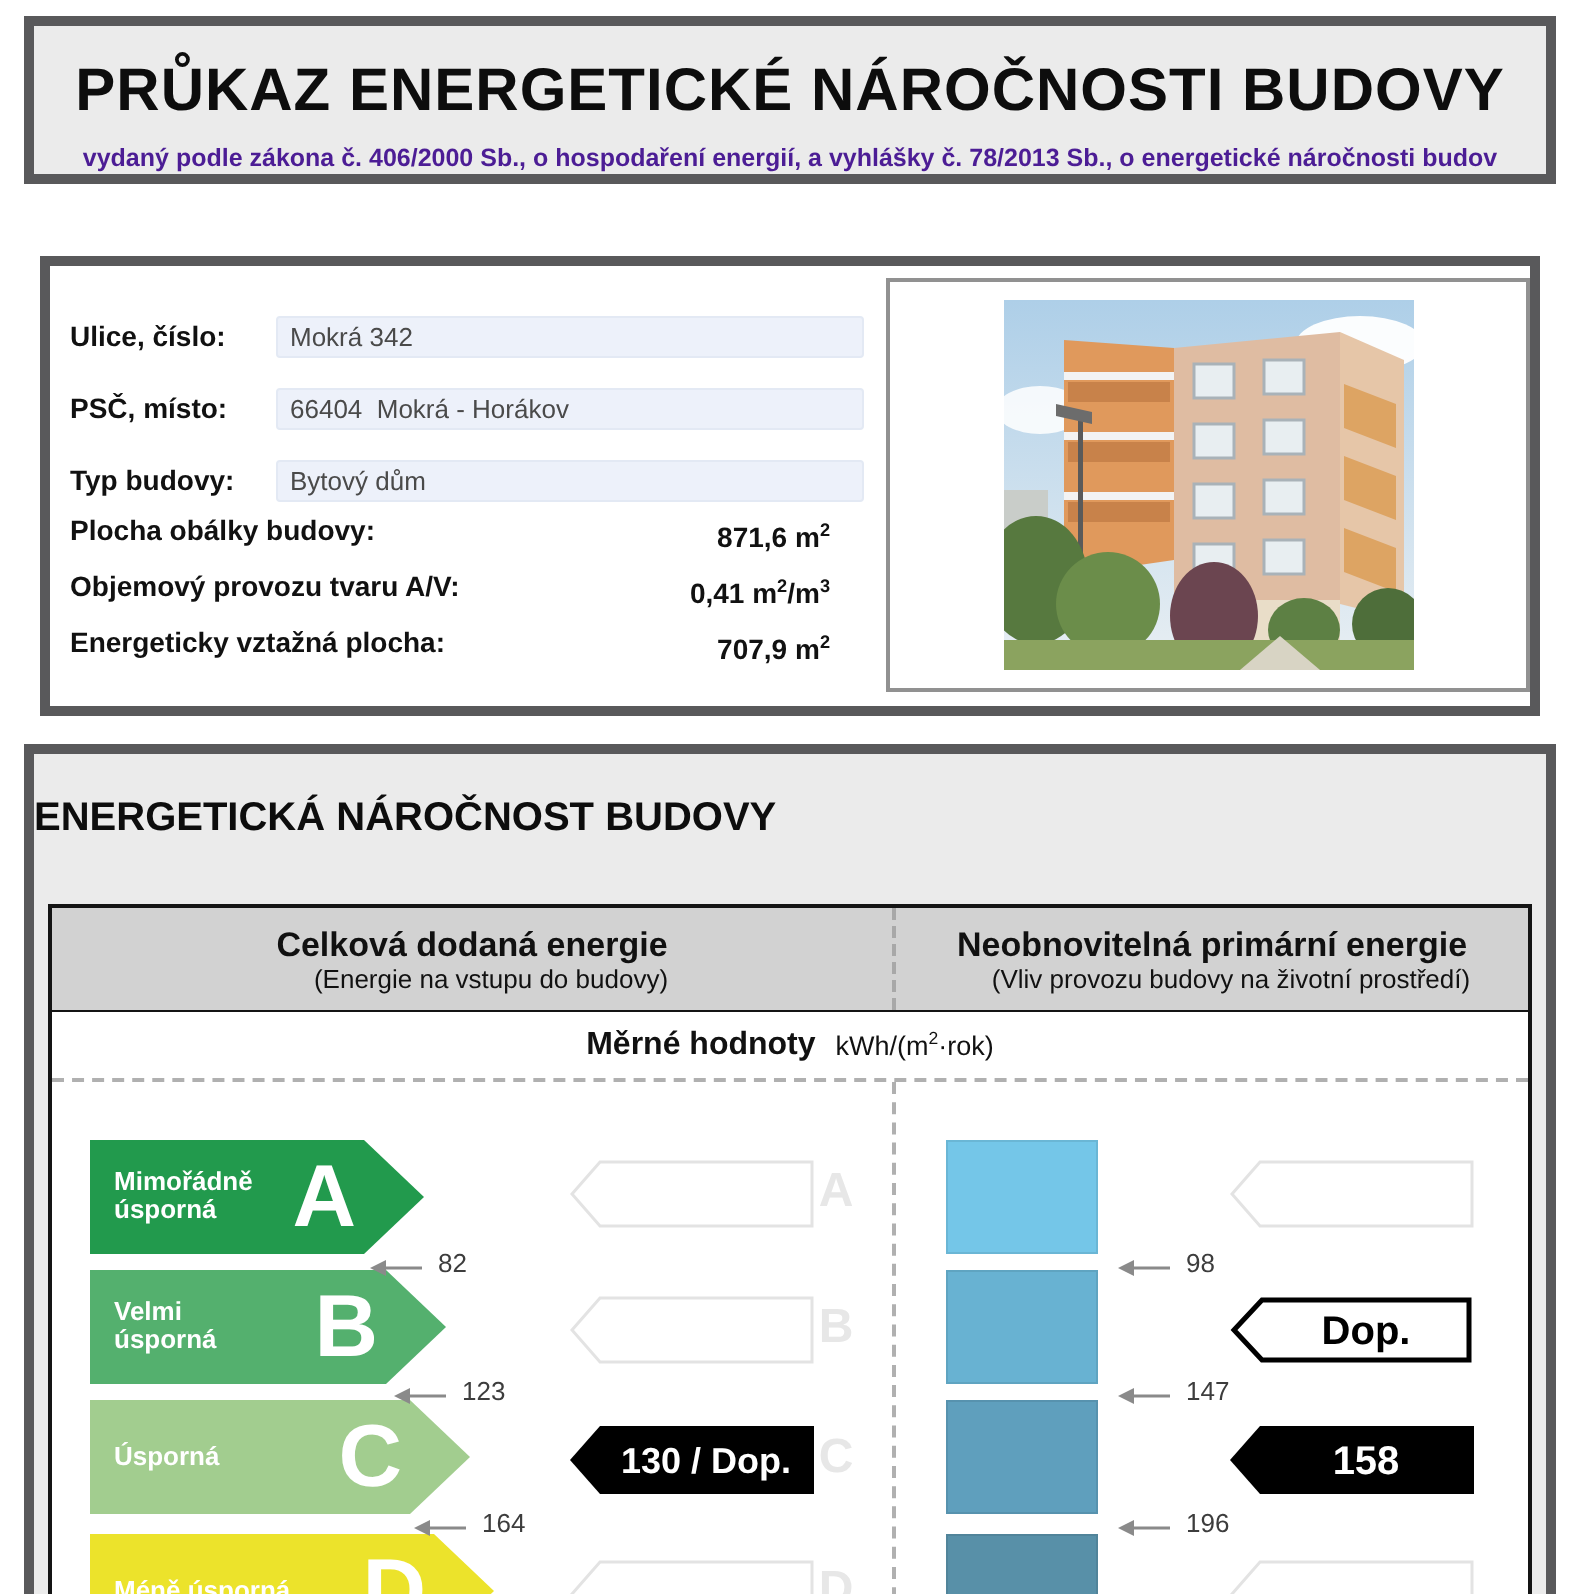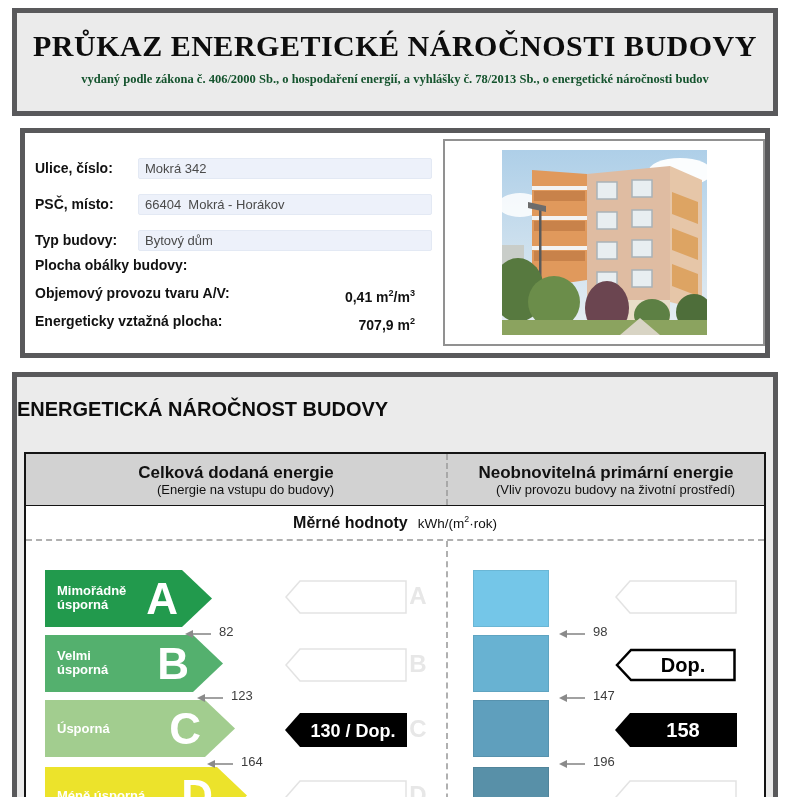--- a/index.html
+++ b/index.html
@@ -1,24 +1,24 @@
 <!DOCTYPE html>
 <html><head>
 <meta charset="utf-8">
 <style>
   html,body{margin:0;padding:0;background:#fff;}
   .page{position:relative;width:790px;height:797px;overflow:hidden;background:#fff;
         font-family:"Liberation Sans","DejaVu Sans",sans-serif;color:#111;}
   .box{position:absolute;box-sizing:border-box;border:5px solid #59595b;}
 
   
-  .header-box{left:12px;top:8px;width:766px;height:108px;background:#ebebeb;font-family:Liberation Serif, serif;}
+  .header-box{left:12px;top:8px;width:766px;height:84px;background:#ebebeb;}
   .cert-title{margin:16px 0 0 0;text-align:center;font-size:30px;font-weight:bold;
               letter-spacing:.5px;color:#0d0d0d;}
-  .cert-subtitle{margin:9px 18px 0 18px;text-align:center;font-size:12.5px;font-weight:bold;color:#14532d;}
+  .cert-subtitle{margin:9px 18px 0 18px;text-align:center;font-size:12.5px;font-weight:bold;color:#4c1d95;}
 
   
   .info-box{left:20px;top:128px;width:750px;height:230px;background:#fff;}
   .f-row{position:absolute;left:10px;height:21px;white-space:nowrap;}
   .f-label{display:inline-block;width:92px;font-size:14px;font-weight:bold;line-height:21px;}
   .f-input{position:absolute;left:103px;top:0;width:294px;height:21px;box-sizing:border-box;
            background:#edf1fa;border-radius:2px;border:1px solid #e3e9f4;
            font-size:13px;color:#4a4a4a;line-height:19px;padding-left:6px;white-space:pre;}
   .m-row{position:absolute;left:10px;height:21px;width:380px;font-size:14px;font-weight:bold;line-height:21px;}
   .m-value{position:absolute;left:240px;top:0;width:140px;text-align:right;}
@@ -88,20 +88,21 @@
       <span class="f-label">PSČ, místo:</span>
       <span class="f-input">66404  Mokrá - Horákov</span>
     </div>
     <div class="f-row" style="top:97px;">
       <span class="f-label">Typ budovy:</span>
       <span class="f-input">Bytový dům</span>
     </div>
 
     <div class="m-row" style="top:122px;">
       <span>Plocha obálky budovy:</span>
+      <span class="m-value"><span>871,6</span>&nbsp;<span>m</span><sup>2</sup></span>
     </div>
     <div class="m-row" style="top:150px;">
       <span>Objemový provozu tvaru A/V:</span>
       <span class="m-value"><span>0,41</span>&nbsp;<span>m</span><sup>2</sup><span>/m</span><sup>3</sup></span>
     </div>
     <div class="m-row" style="top:178px;">
       <span>Energeticky vztažná plocha:</span>
       <span class="m-value"><span>707,9</span>&nbsp;<span>m</span><sup>2</sup></span>
     </div>
 

